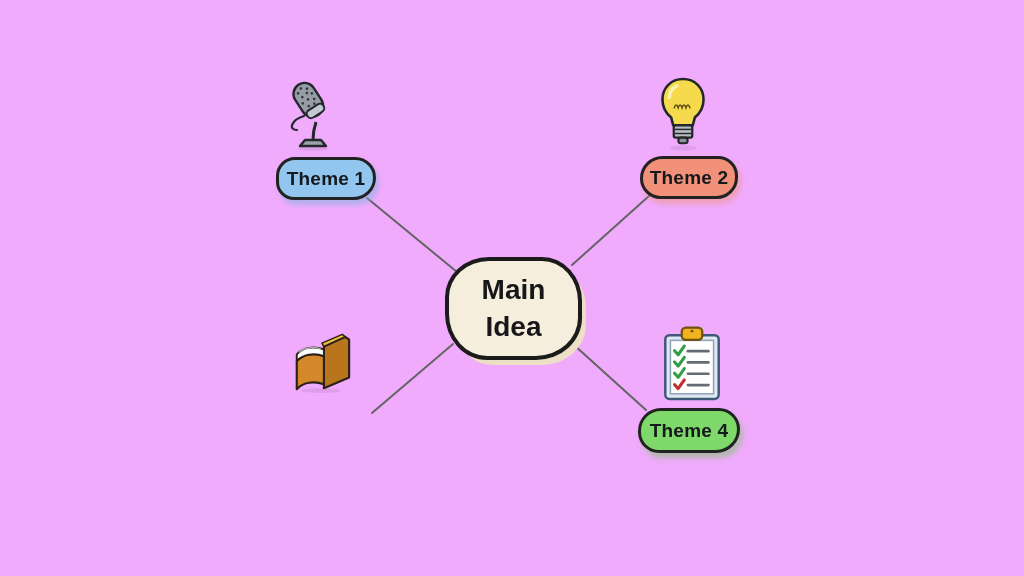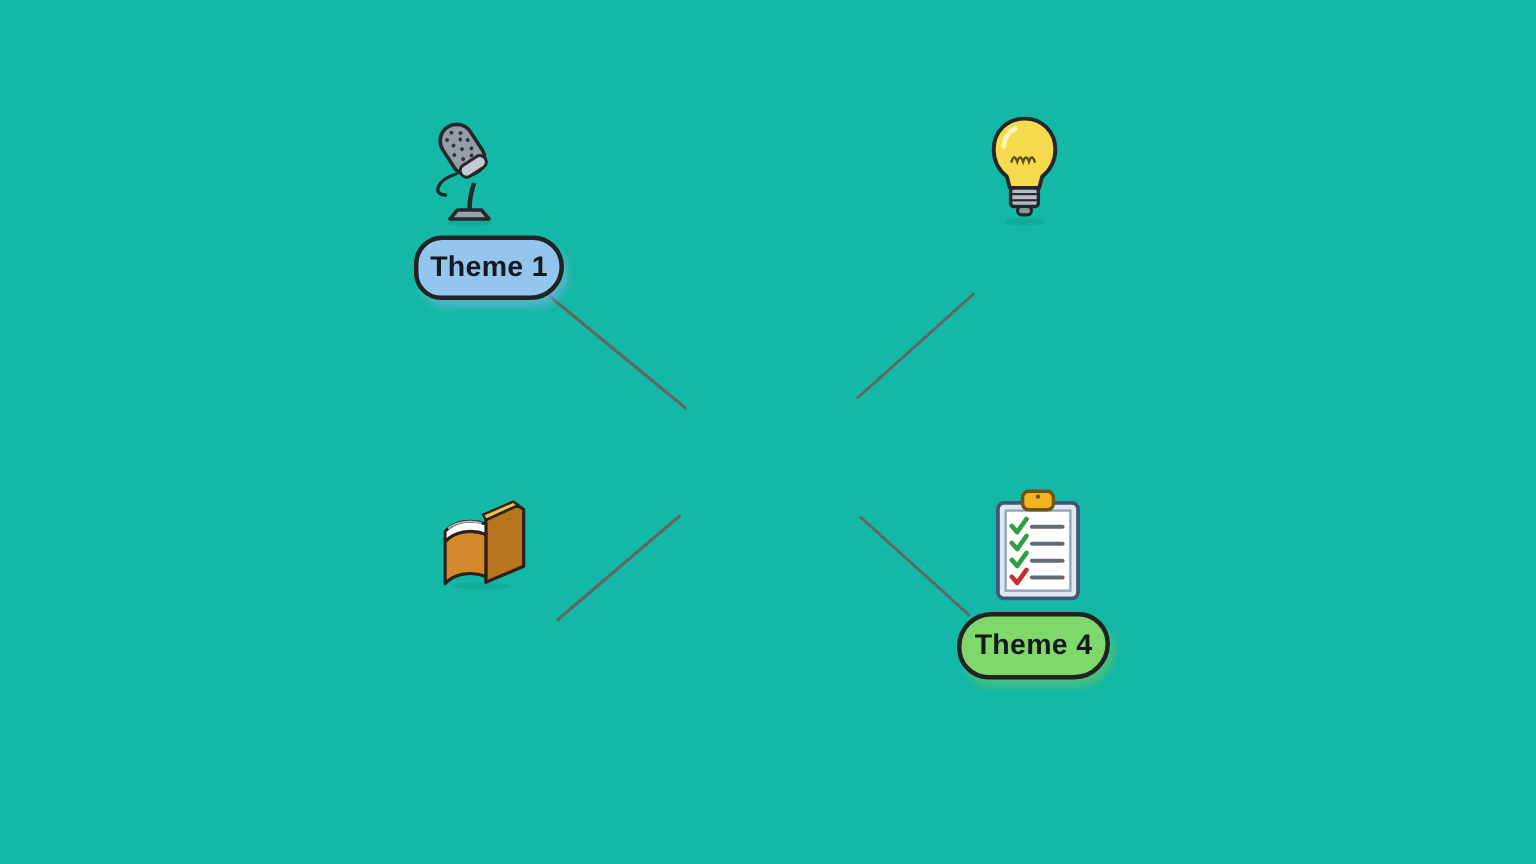--- a/index.html
+++ b/index.html
@@ -60,21 +60,21 @@
   }
   .icon-mic       { left: 282px; top: 80px;  width: 60px; height: 72px; }
   .icon-bulb      { left: 654px; top: 76px;  width: 58px; height: 76px; }
   .icon-book      { left: 289px; top: 332px; width: 64px; height: 62px; }
   .icon-clipboard { left: 662px; top: 326px; width: 60px; height: 76px; }
   .icon svg { width: 100%; height: 100%; display: block; }
 </style>
 </head>
 <body>
 
-<div class="canvas" style="background-color: #14b8a6;">
+<div class="canvas" style="background-color: #f0abfc;">
 
   <svg class="connectors" viewBox="0 0 1024 576" xmlns="http://www.w3.org/2000/svg">
     <line x1="367" y1="198" x2="457" y2="272" stroke="#646464" stroke-width="2" stroke-linecap="round"></line>
     <line x1="649" y1="196" x2="572" y2="265" stroke="#646464" stroke-width="2" stroke-linecap="round"></line>
     <line x1="372" y1="413" x2="453" y2="344" stroke="#646464" stroke-width="2" stroke-linecap="round"></line>
     <line x1="646" y1="410" x2="574" y2="345" stroke="#646464" stroke-width="2" stroke-linecap="round"></line>
   </svg>
 
   <div class="icon icon-mic">
     <svg viewBox="0 0 58 72" xmlns="http://www.w3.org/2000/svg">
@@ -142,20 +142,27 @@
         <path d="M12,57 l3.5,4 l6,-8.5" stroke="#c42f30" stroke-width="3"></path>
         <line x1="25" y1="57.5" x2="45" y2="57.5" stroke="#636c76" stroke-width="2.6"></line>
       </g>
     </svg>
   </div>
 
   <div class="node-pill pill-t1" style="background-color: rgb(146, 198, 239);">
     <span>Theme 1</span>
   </div>
 
+  <div class="node-pill pill-t2" style="background-color: rgb(241, 145, 121);">
+    <span>Theme 2</span>
+  </div>
 
 
   <div class="node-pill pill-t4" style="background-color: rgb(126, 217, 106);">
     <span>Theme 4</span>
   </div>
 
+  <div class="center-node" style="background-color: rgb(246, 238, 220);">
+    <span>Main</span>
+    <span>Idea</span>
+  </div>
 
 </div>
 
 </body></html>

